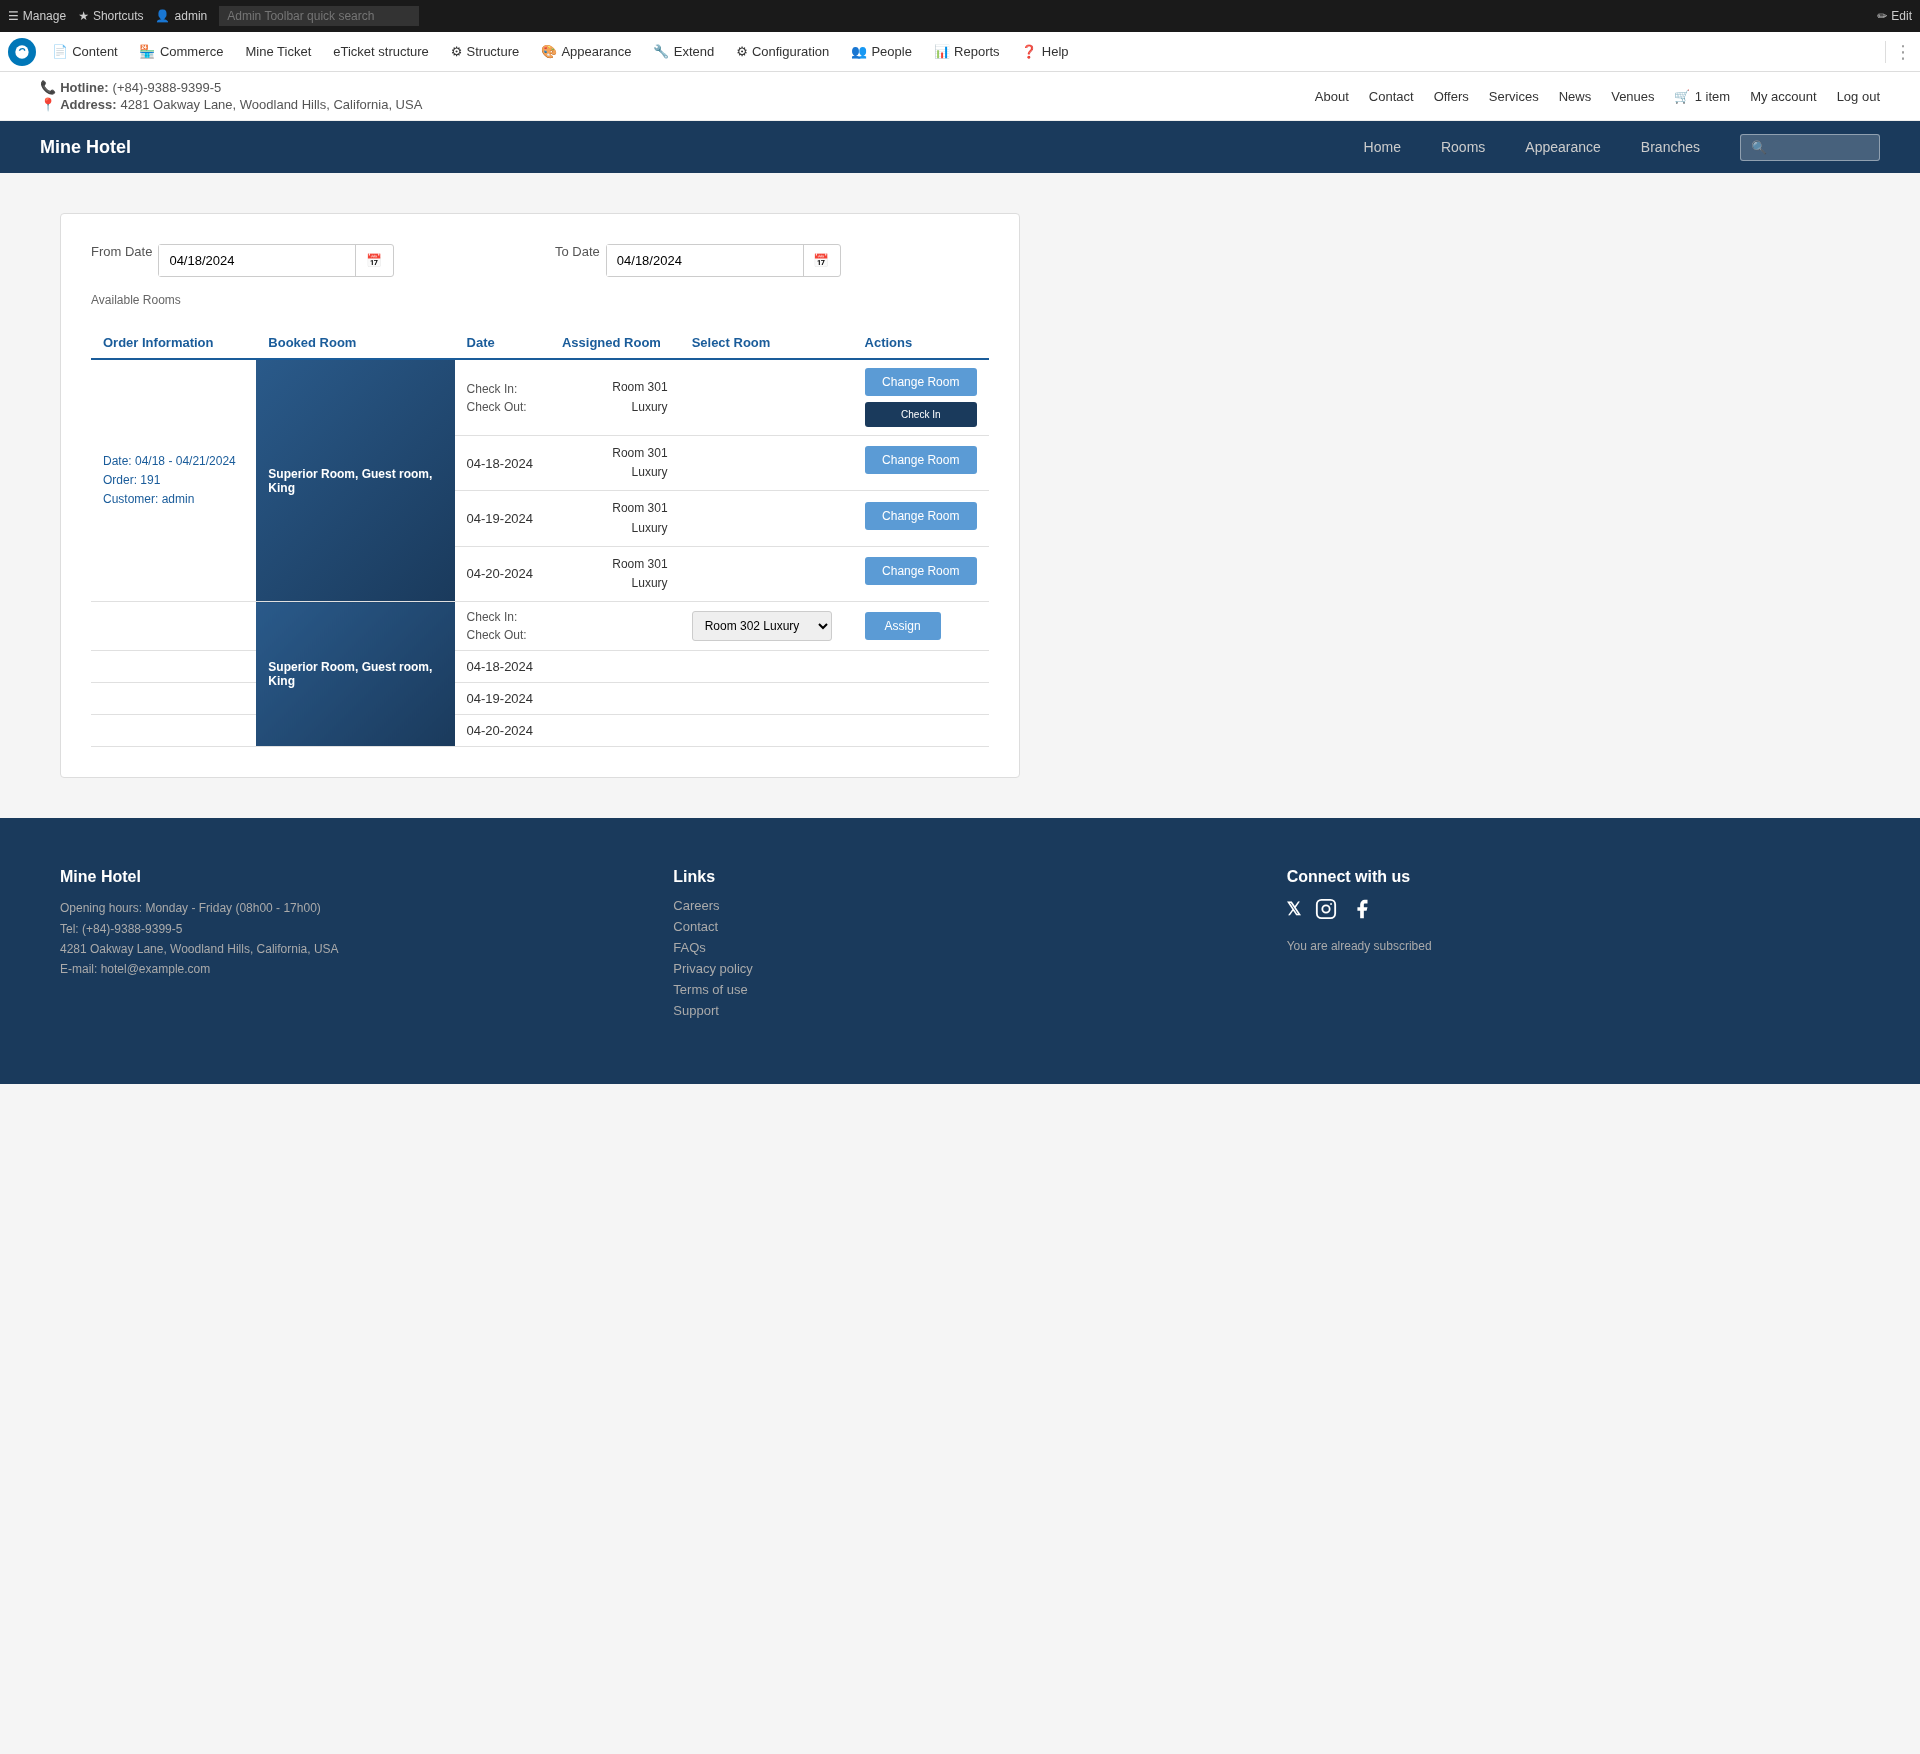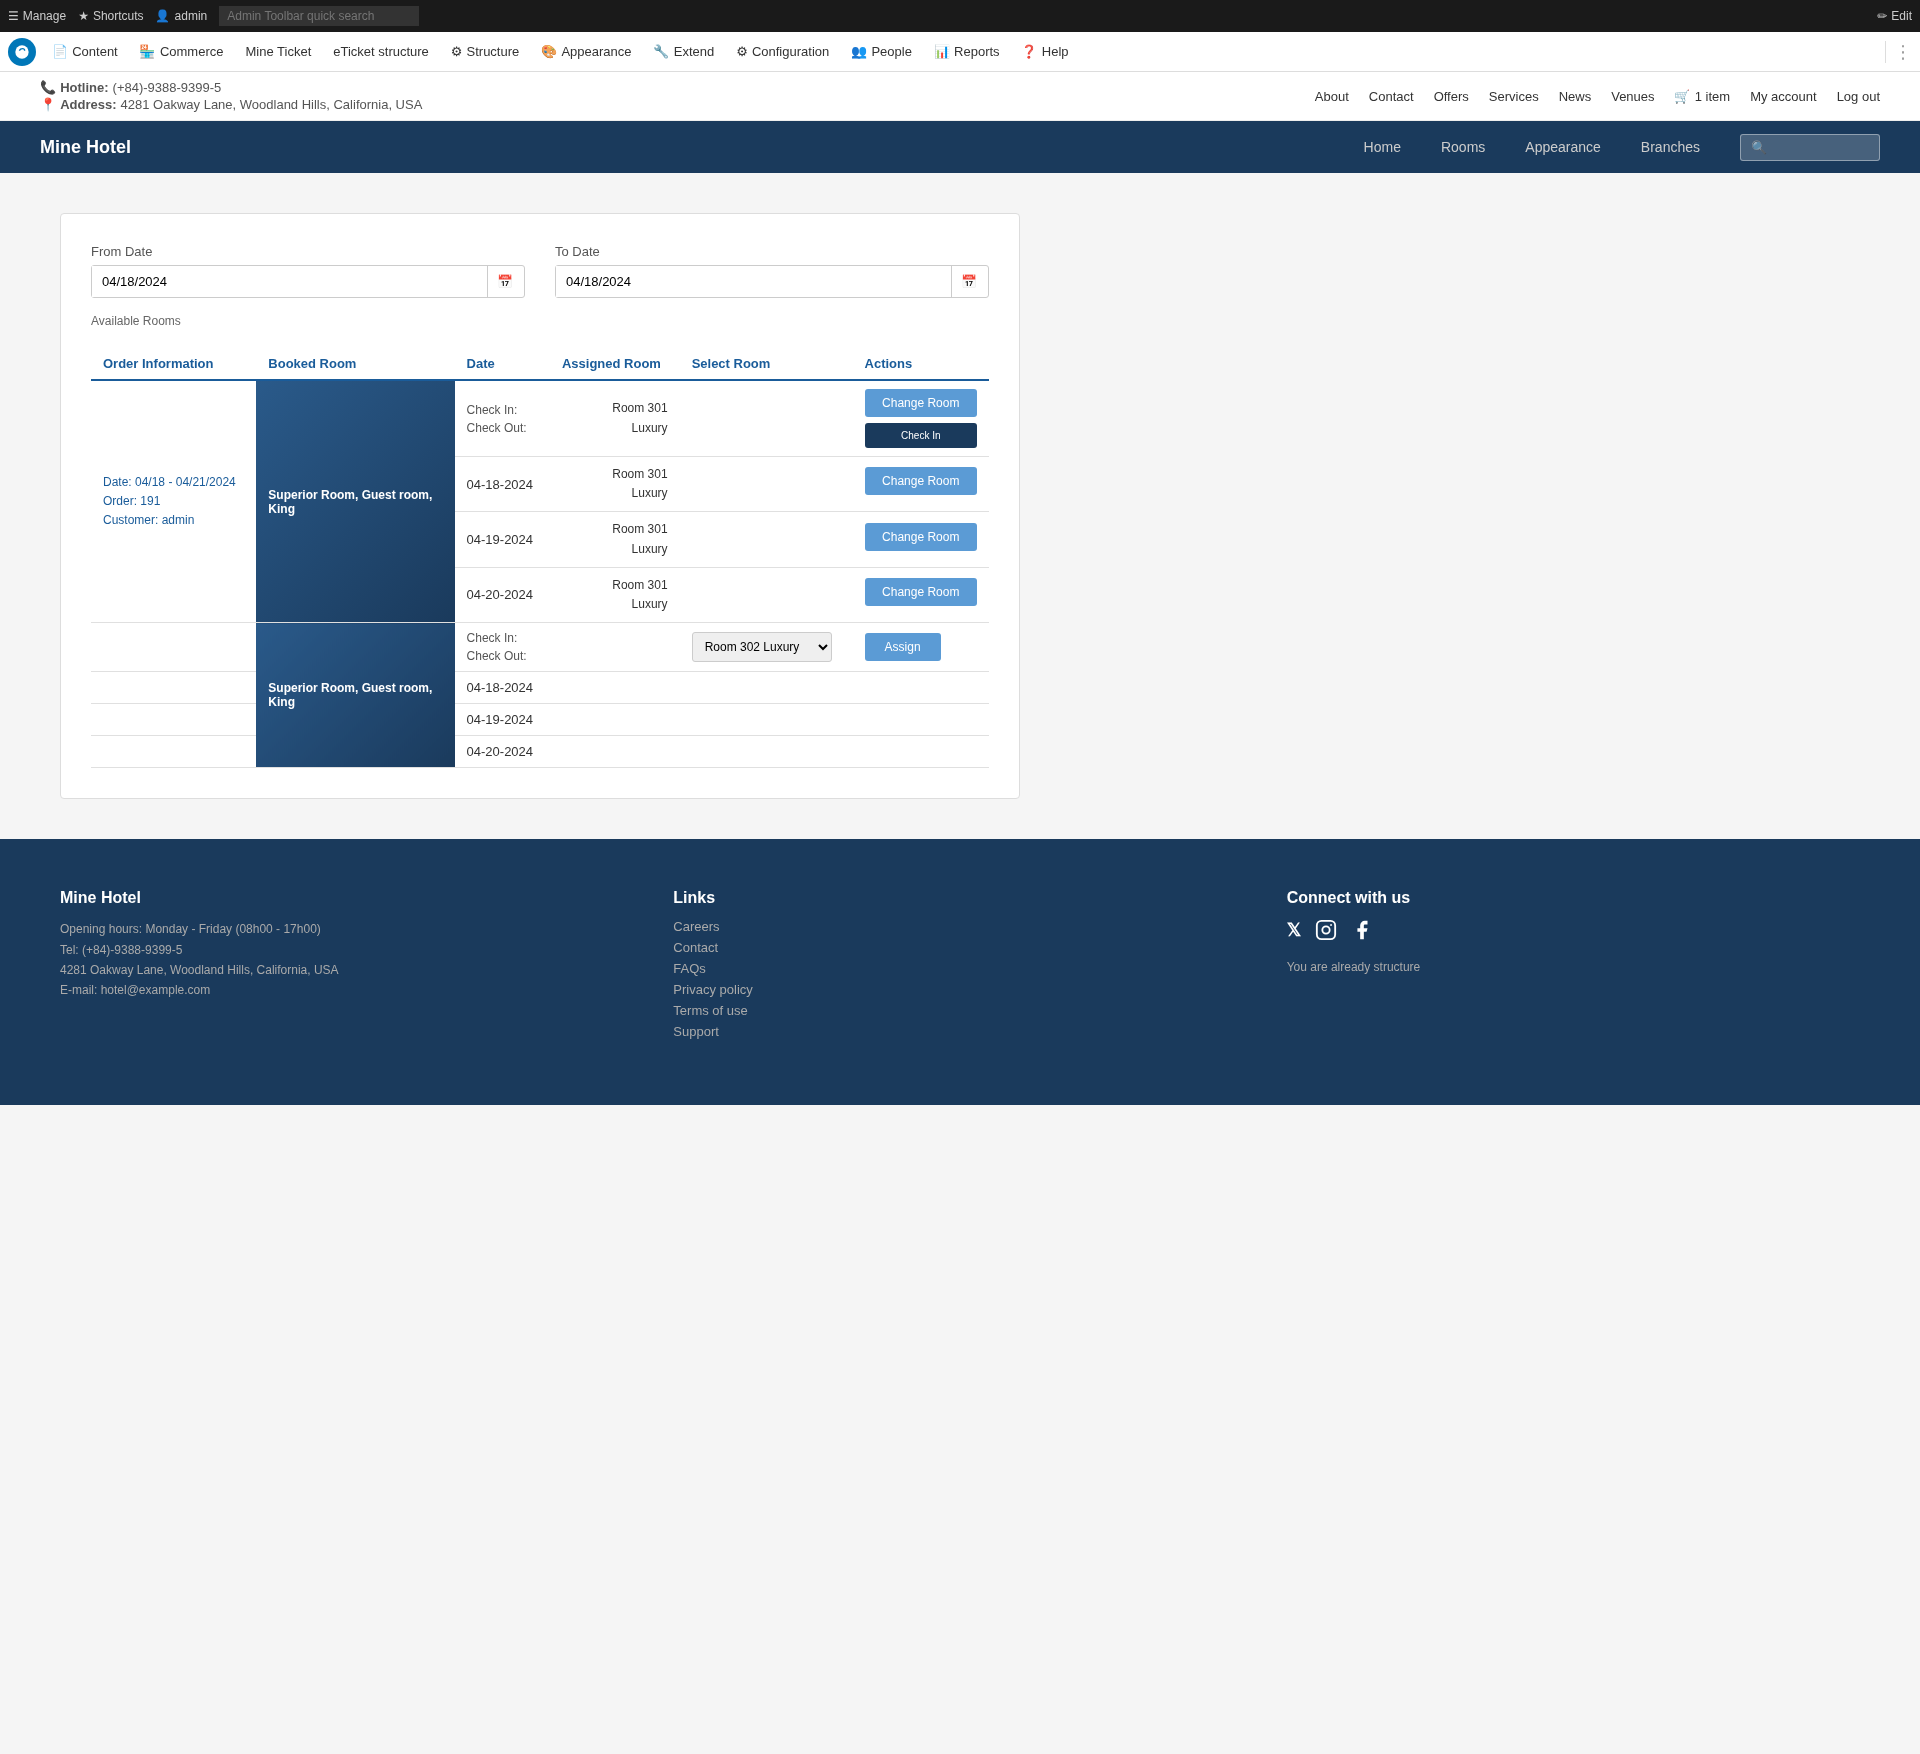--- a/index.html
+++ b/index.html
@@ -184,21 +184,20 @@
       padding: 30px;
       max-width: 960px;
     }
     .date-row {
       display: flex;
       gap: 30px;
       margin-bottom: 16px;
     }
     .date-field {
       display: flex;
-      flex-direction: column;
       gap: 6px;
       flex: 1;
     }
     .date-field label {
       font-size: 13px;
       color: #555;
     }
     .date-input-wrap {
       display: flex;
       align-items: center;
@@ -670,16 +669,16 @@
             <circle cx="12" cy="12" r="4"></circle>
             <circle cx="17.5" cy="6.5" r="1" fill="white" stroke="none"></circle>
           </svg>
         </span>
         <span class="fb-icon social-icon">
           <svg width="22" height="22" viewBox="0 0 24 24" fill="white">
             <path d="M18 2h-3a5 5 0 0 0-5 5v3H7v4h3v8h4v-8h3l1-4h-4V7a1 1 0 0 1 1-1h3z"></path>
           </svg>
         </span>
       </div>
-      <div class="subscribed-text">You are already structure</div>
+      <div class="subscribed-text">You are already subscribed</div>
     </div>
   </div>
 </div>
 
 </body></html>

